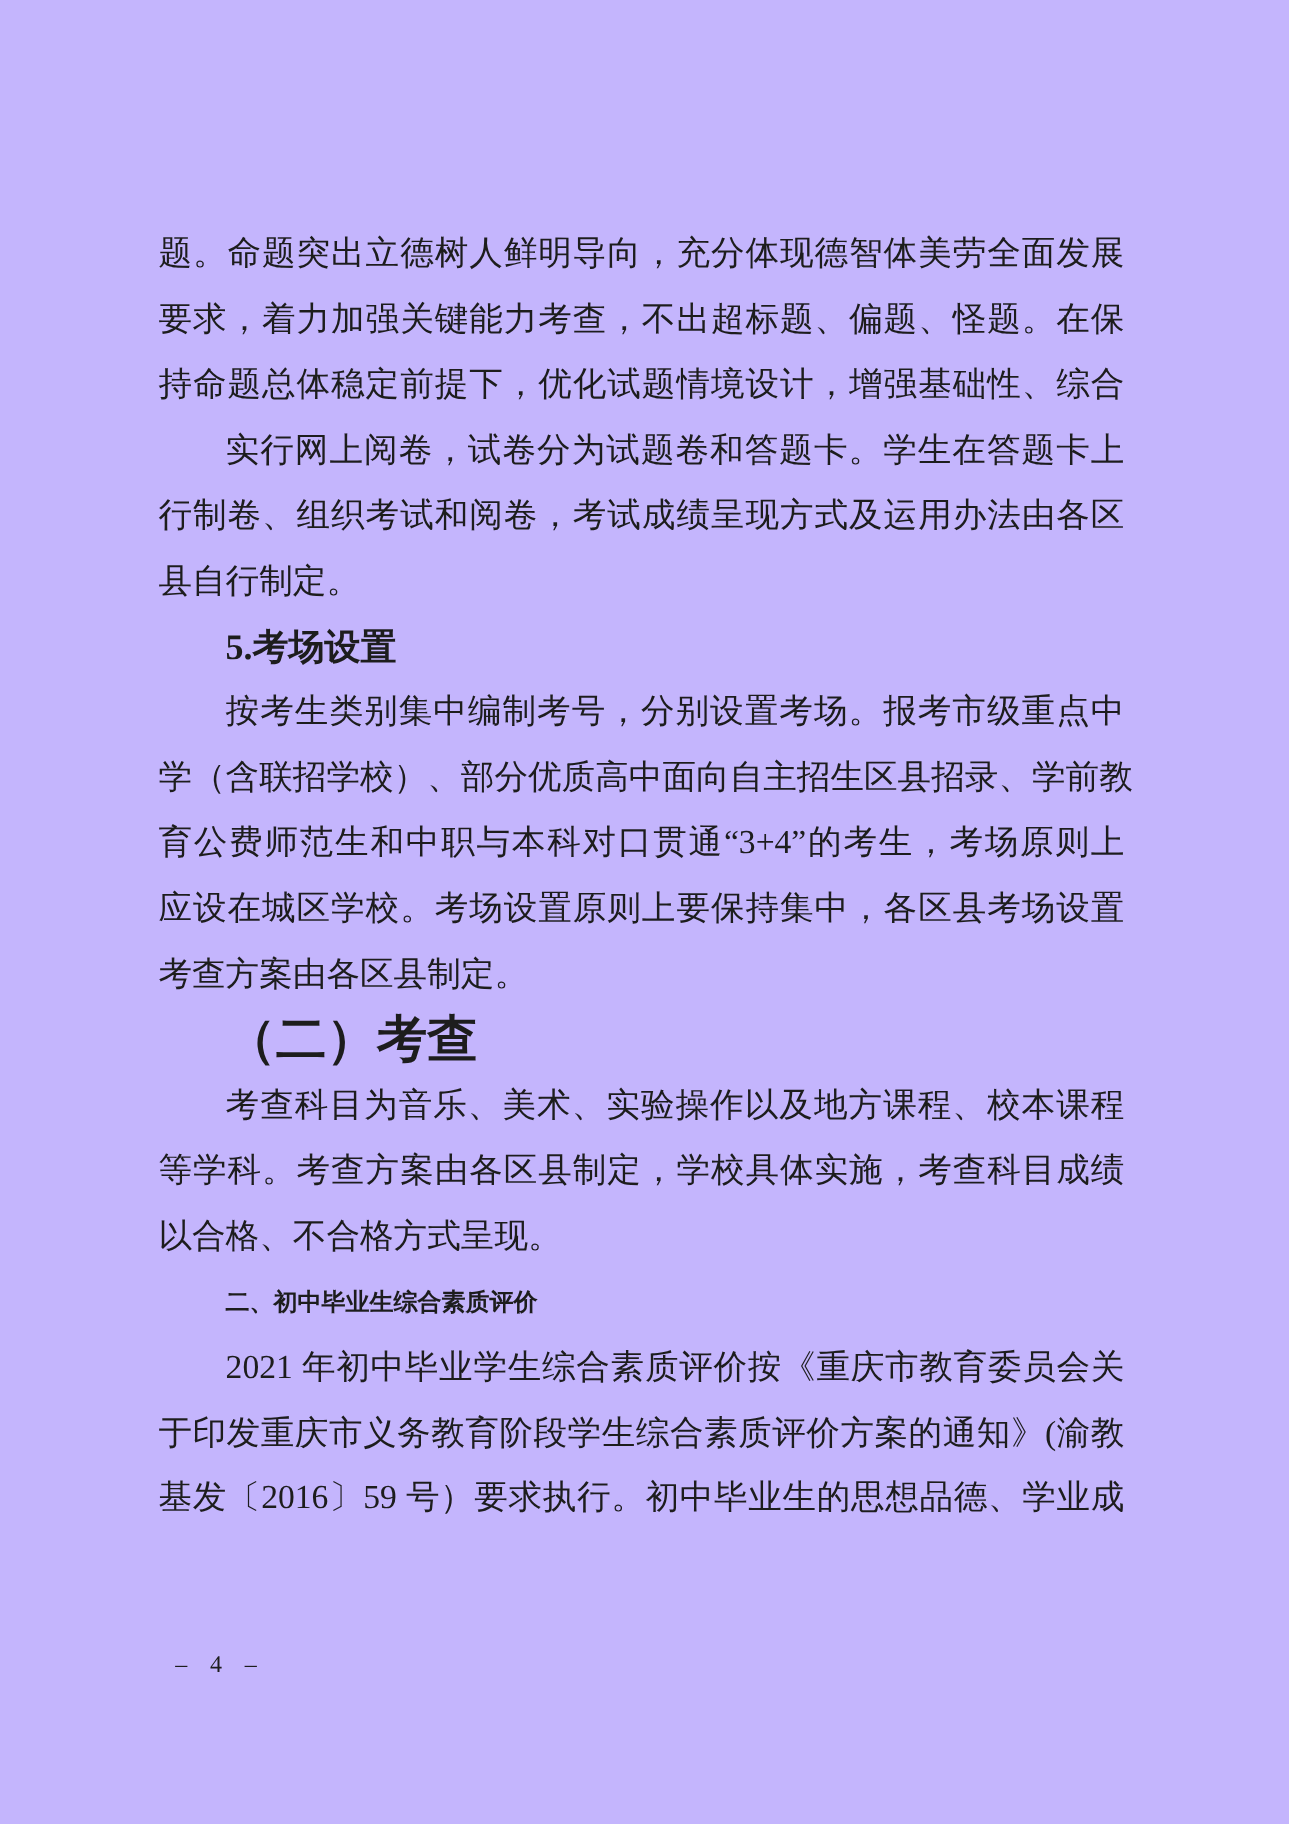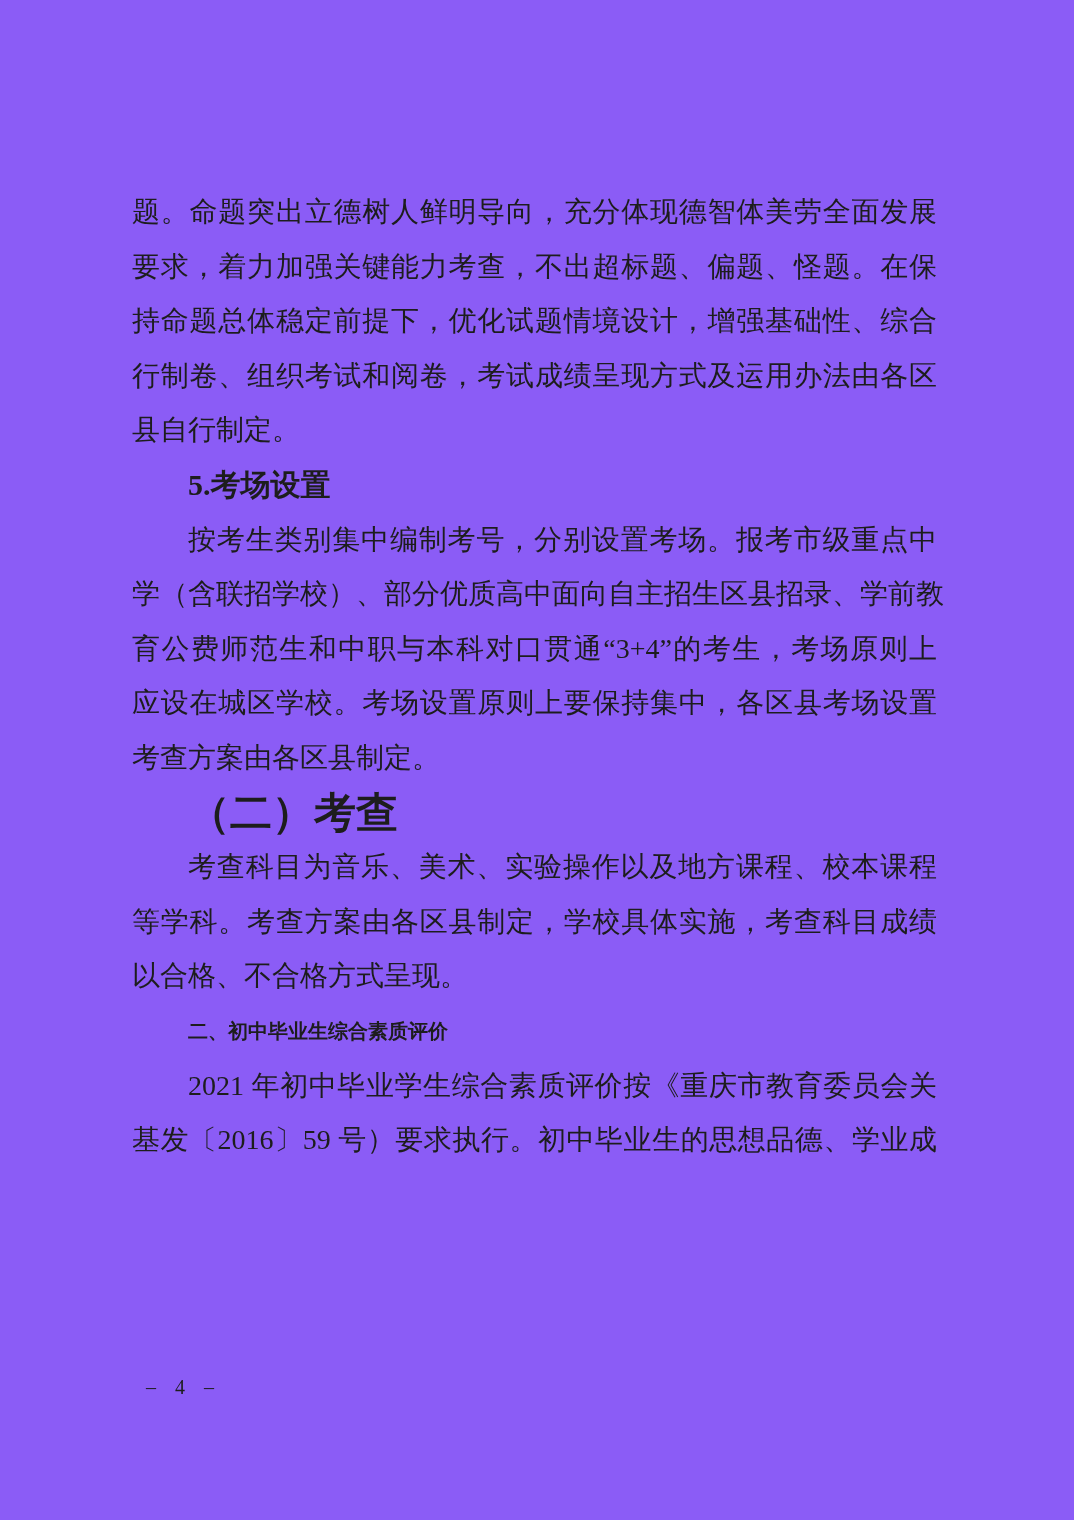--- a/index.html
+++ b/index.html
@@ -1,21 +1,21 @@
 <!DOCTYPE html>
 <html><head>
 <meta charset="utf-8">
 <style>
   * { margin: 0; padding: 0; box-sizing: border-box; }
   html, body { background: #ffffff; }
   .page {
     position: relative;
     width: 1074px;
     height: 1520px;
-    background: #8b5cf6;
+    background: #c4b5fd;
     overflow: hidden;
     font-family: "Liberation Serif", "DejaVu Serif", serif;
     color: #1d1d1d;
   }
   .content {
     position: absolute;
     left: 132px;
     top: 185px;
     width: 805px;
   }
@@ -53,30 +53,32 @@
   }
 </style>
 </head>
 <body>
 
 <div class="page">
   <main class="content">
       <div class="line">题。命题突出立德树人鲜明导向，充分体现德智体美劳全面发展</div>
       <div class="line">要求，着力加强关键能力考查，不出超标题、偏题、怪题。在保</div>
       <div class="line">持命题总体稳定前提下，优化试题情境设计，增强基础性、综合</div>
+      <div class="line indent">实行网上阅卷，试卷分为试题卷和答题卡。学生在答题卡上</div>
       <div class="line">行制卷、组织考试和阅卷，考试成绩呈现方式及运用办法由各区</div>
       <div class="line end">县自行制定。</div>
       <div class="line heading heading_numbered">5.考场设置</div>
       <div class="line indent">按考生类别集中编制考号，分别设置考场。报考市级重点中</div>
       <div class="line">学（含联招学校）、部分优质高中面向自主招生区县招录、学前教</div>
       <div class="line">育公费师范生和中职与本科对口贯通“3+4”的考生，考场原则上</div>
       <div class="line">应设在城区学校。考场设置原则上要保持集中，各区县考场设置</div>
       <div class="line end">考查方案由各区县制定。</div>
       <div class="line heading heading_item">（二）考查</div>
       <div class="line indent">考查科目为音乐、美术、实验操作以及地方课程、校本课程</div>
       <div class="line">等学科。考查方案由各区县制定，学校具体实施，考查科目成绩</div>
       <div class="line end">以合格、不合格方式呈现。</div>
       <div class="line heading heading_section">二、初中毕业生综合素质评价</div>
       <div class="line indent">2021 年初中毕业学生综合素质评价按《重庆市教育委员会关</div>
+      <div class="line">于印发重庆市义务教育阶段学生综合素质评价方案的通知》(渝教</div>
       <div class="line">基发〔2016〕59 号）要求执行。初中毕业生的思想品德、学业成</div>
     </main>
   <div class="footer">– 4 –</div>
 </div>
 
 </body></html>

